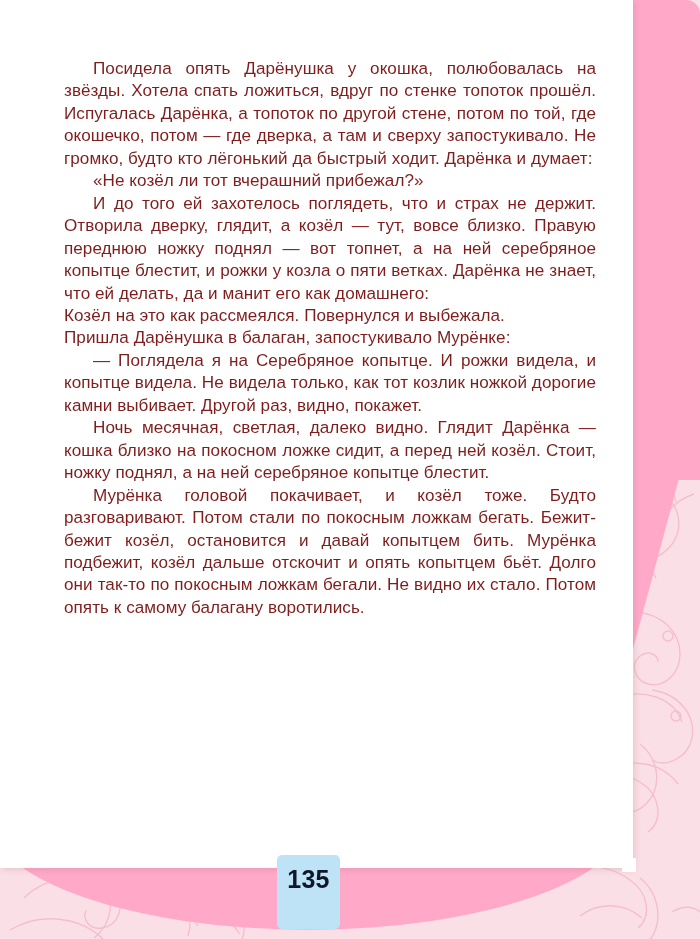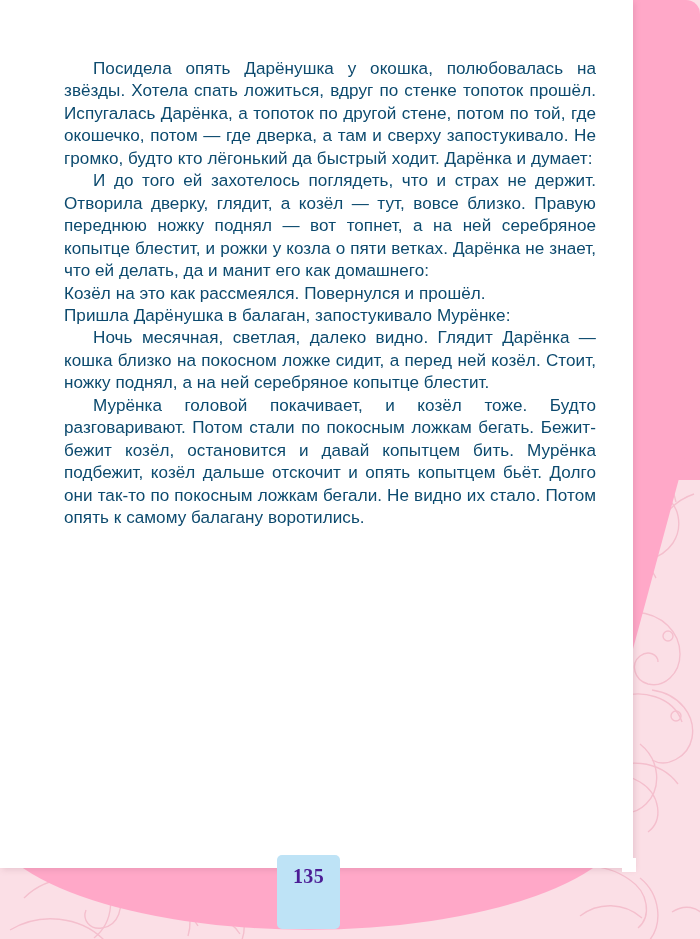--- a/index.html
+++ b/index.html
@@ -96,21 +96,21 @@
     height: 14px;
     background: #ffffff;
   }
 
   
   .text-body {
     position: absolute;
     left: 64px;
     top: 58px;
     width: 532px;
-    color: #0c4a6e;
+    color: #7f1d1d;
     font-size: 17.1px;
     line-height: 22.45px;
     text-align: justify;
     text-justify: inter-word;
     letter-spacing: 0.05px;
   }
 
   .para {
     margin: 0;
     text-indent: 29px;
@@ -132,24 +132,24 @@
     background: #bee3f6;
     border-radius: 5px;
     display: flex;
     align-items: flex-start;
     justify-content: center;
     padding-top: 10px;
     box-sizing: border-box;
   }
 
   .page-number-badge span {
-    font-family: Liberation Serif, serif;
+    font-family: Liberation Sans, sans-serif;
     font-weight: bold;
-    font-size: 20px;
-    color: #4c1d95;
+    font-size: 25px;
+    color: #0f172a;
     letter-spacing: 0.3px;
   }
 </style>
 </head>
 <body>
 
 <div id="page">
 
   <div class="bg-light-pink"></div>
 
@@ -194,23 +194,25 @@
   <div class="bg-dark-pink-diag"></div>
 
   <div class="bg-dark-pink-bottom"></div>
   <div class="bg-dark-pink-bottom-right"></div>
 
   <div class="paper"></div>
   <div class="paper-corner-notch"></div>
 
   <div class="text-body">
     <p class="para">Посидела опять Дарёнушка у окошка, полюбовалась на звёзды. Хотела спать ложиться, вдруг по стенке топоток прошёл. Испугалась Дарёнка, а топоток по другой стене, потом по той, где окошечко, потом — где дверка, а там и сверху запостукивало. Не громко, будто кто лёгонький да быстрый ходит. Дарёнка и думает:</p>
+    <p class="para">«Не козёл ли тот вчерашний прибежал?»</p>
     <p class="para">И до того ей захотелось поглядеть, что и страх не держит. Отворила дверку, глядит, а козёл — тут, вовсе близко. Правую переднюю ножку поднял — вот топнет, а на ней серебряное копытце блестит, и рожки у козла о пяти ветках. Дарёнка не знает, что ей делать, да и манит его как домашнего:</p>
-    <p class="para noindent">Козёл на это как рассмеялся. Повернулся и прошёл.</p>
+    <p class="para noindent">Козёл на это как рассмеялся. Повернулся и выбежала.</p>
     <p class="para noindent">Пришла Дарёнушка в балаган, запостукивало Мурёнке:</p>
+    <p class="para">— Поглядела я на Серебряное копытце. И рожки видела, и копытце видела. Не видела только, как тот козлик ножкой дорогие камни выбивает. Другой раз, видно, покажет.</p>
     <p class="para">Ночь месячная, светлая, далеко видно. Глядит Дарёнка — кошка близко на покосном ложке сидит, а перед ней козёл. Стоит, ножку поднял, а на ней серебряное копытце блестит.</p>
     <p class="para">Мурёнка головой покачивает, и козёл тоже. Будто разговаривают. Потом стали по покосным ложкам бегать. Бежит-бежит козёл, остановится и давай копытцем бить. Мурёнка подбежит, козёл дальше отскочит и опять копытцем бьёт. Долго они так-то по покосным ложкам бегали. Не видно их стало. Потом опять к самому балагану воротились.</p>
   </div>
 
   <div class="page-number-badge">
     <span>135</span>
   </div>
 
 </div>
 

